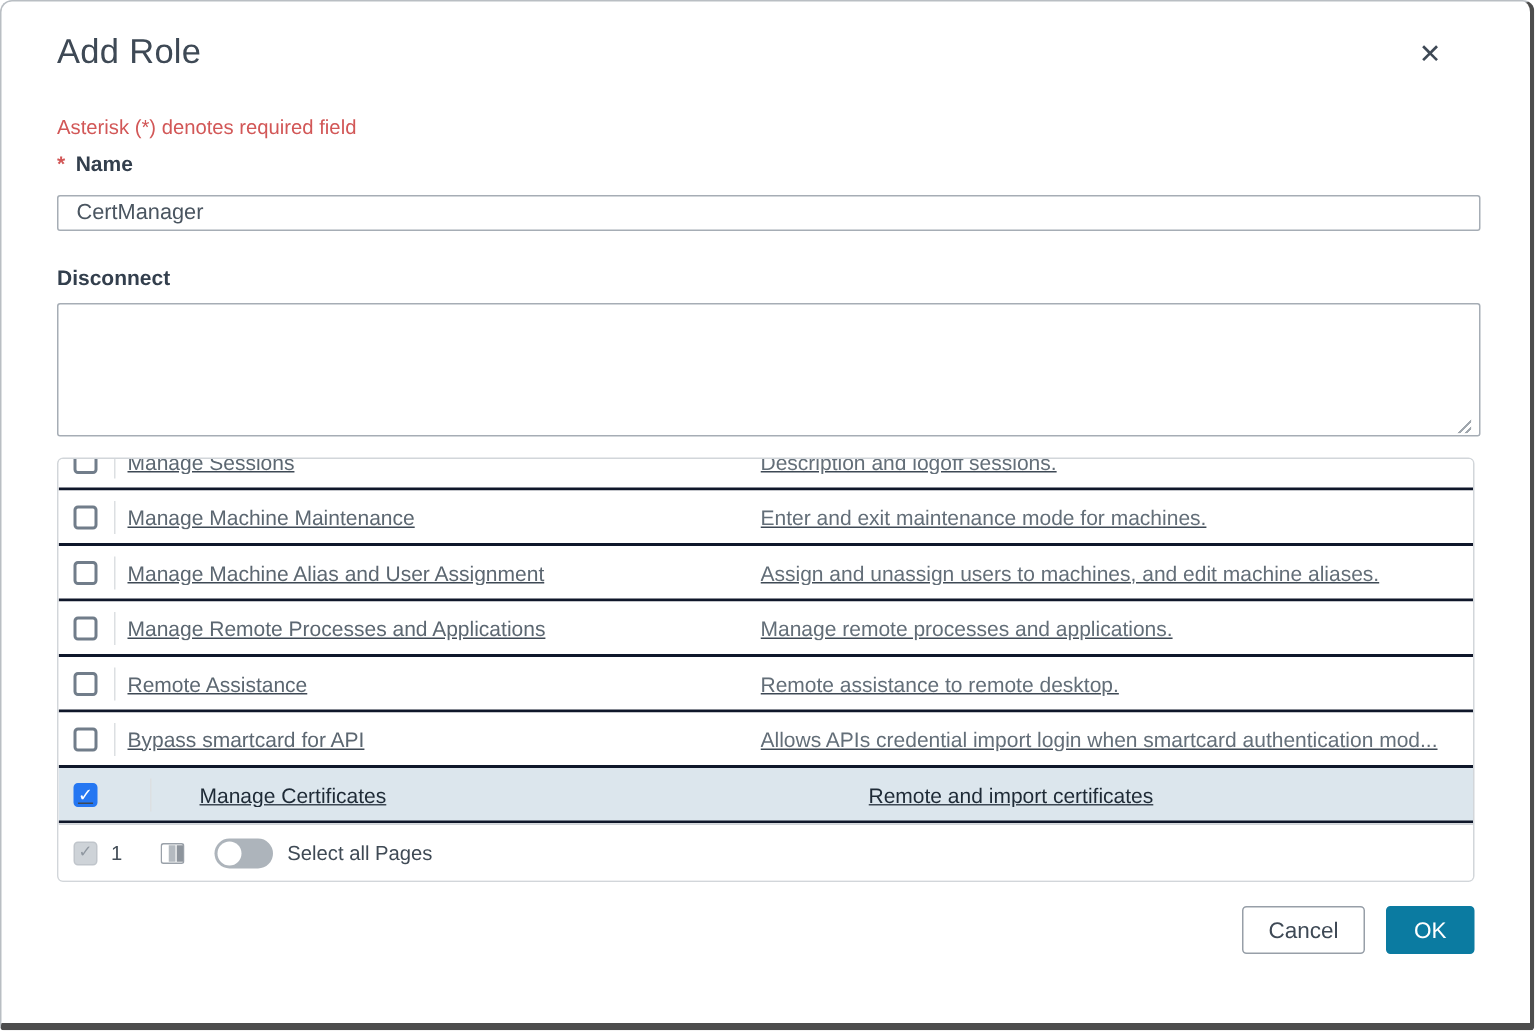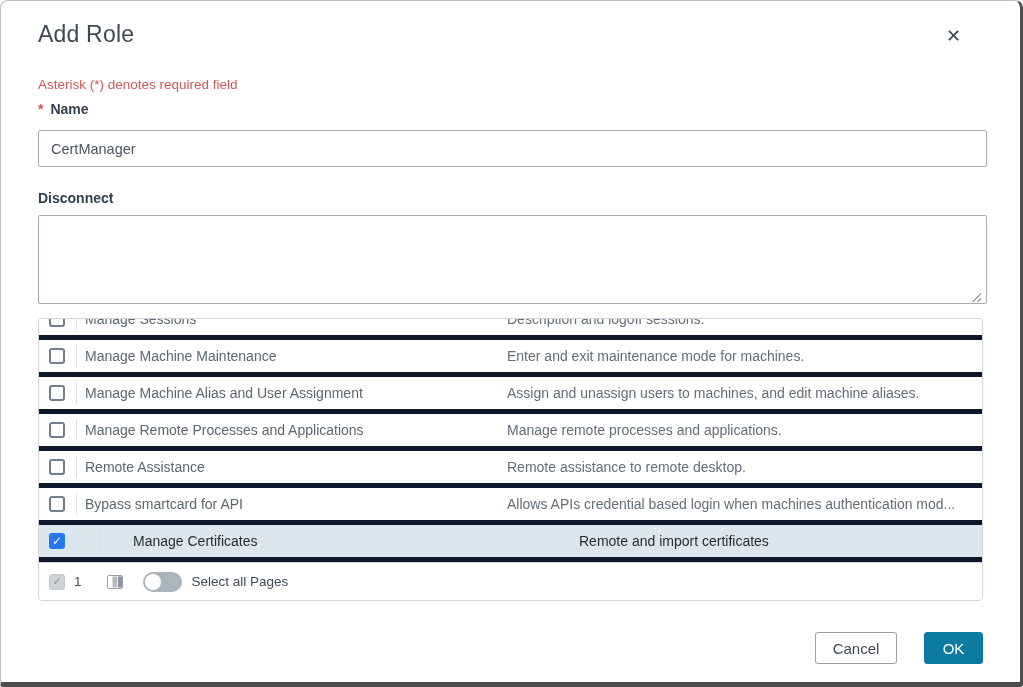--- a/index.html
+++ b/index.html
@@ -25,21 +25,21 @@
   .close-btn {
     background: none; border: none; cursor: pointer;
     font-size: 18px; color: #3e4955; line-height: 20px;
     margin-right: 20px; margin-top: 2px; padding: 2px;
   }
   
   .required-note { margin-top: 29px; font-size: 13.5px; line-height: 15px; color: var(--red, #d25757); }
   .field-label { margin-top: 9px; font-size: 14px; line-height: 16px; font-weight: 700; color: #333f4d; }
   .req-star { color: var(--red, #d25757); font-weight: 700; margin-right: 7px; }
   .text-input {
-    margin-top: 13px; width: 949px; height: 37px;
+    margin-top: 13px; width: 949px; height: 24px;
     border: 1px solid #a6adb5; border-radius: 2px;
     font-family: inherit; font-size: 14.5px; color: #4a5560;
     padding: 0 12px; outline: none; display: block;
   }
   .desc-label { margin-top: 23px; }
   .textarea-wrap { position: relative; margin-top: 9px; }
   .textarea {
     width: 949px; height: 89px;
     border: 1px solid #a6adb5; border-radius: 2px;
     font-family: inherit; font-size: 14.5px; color: #4a5560;
@@ -49,21 +49,21 @@
     position: absolute; right: 2px; bottom: 2px; width: 12px; height: 12px;
     background: repeating-linear-gradient(-45deg, transparent 0 2px, #a0a7ae 2px 3.5px);
     clip-path: polygon(100% 0, 100% 100%, 0 100%);
     cursor: nwse-resize;
   }
   
   .perm-table { margin-top: 14px; border: 1px solid #d2d6da; border-radius: 4px; overflow: hidden; }
   .rows-viewport { overflow: hidden; }
   .trow {
     display: flex; align-items: center; height: 37px;
-    border-bottom: 5px solid #0f172a; background: #fff; cursor: pointer;
+    border-bottom: 2px solid #0f172a; background: #fff; cursor: pointer; text-decoration: underline;
   }
   .trow.clipped { margin-top: -16px; }
   .trow.selected { background: var(--selected-row, #dce6ed); gap: 24px; }
   .trow.selected .cell-name, .trow.selected .cell-desc { color: #1e2a36; }
   .cell-check { flex: 0 0 37px; display: flex; align-items: center; padding-left: 10px; }
   .checkbox {
     width: 16px; height: 16px; border: 2px solid #717d8a; border-radius: 3px;
     background: #fff; display: inline-flex; align-items: center; justify-content: center;
   }
   .checkbox.checked { background: var(--accent, #2577f2); border-color: var(--accent, #2577f2); }
@@ -94,21 +94,21 @@
   .toggle-label { margin-left: 10px; color: #3f4a55; }
   .foot-right { margin-left: auto; display: flex; align-items: center; }
   .rpp-label { color: #4a545e; }
   .rpp-select {
     margin-left: 14px; border: 1px solid #8f979f; border-radius: 6px;
     height: 27px; padding: 0 8px 0 10px; display: inline-flex; align-items: center; gap: 10px;
     color: #333e48; cursor: pointer; background: #fff;
   }
   .range-text { margin-left: 16px; color: #454f59; }
   
-  .actions { margin-top: 31px; display: flex; justify-content: flex-end; gap: 27px; }
+  .actions { margin-top: 16px; display: flex; justify-content: flex-end; gap: 14px; }
   .btn {
     height: 32px; border-radius: 3px; font-family: inherit; font-size: 15px;
     display: inline-flex; align-items: center; justify-content: center; cursor: pointer;
   }
   .btn-cancel { width: 82px; background: #fff; border: 1px solid #979fa8; color: #3e4955; }
   .btn-ok { width: 59px; background: var(--ok, #0b7ba1); border: 1px solid var(--ok, #0b7ba1); color: #fff; }
 </style>
 </head>
 <body>
 
@@ -174,21 +174,21 @@
     <span class="vdiv"></span>
     <div class="cell-name">Remote Assistance</div>
     <div class="cell-desc">Remote assistance to remote desktop.</div>
   </div>
         <div class="trow">
     <div class="cell-check">
       <span class="checkbox"></span>
     </div>
     <span class="vdiv"></span>
     <div class="cell-name">Bypass smartcard for API</div>
-    <div class="cell-desc">Allows APIs credential based login when machines authentication mod...</div>
+    <div class="cell-desc">Allows APIs credential import login when smartcard authentication mod...</div>
   </div>
         <div class="trow selected">
     <div class="cell-check">
       <span class="checkbox checked"></span>
     </div>
     <span class="vdiv"></span>
     <div class="cell-name">Manage Certificates</div>
     <div class="cell-desc">Remote and import certificates</div>
   </div>
       </div>

